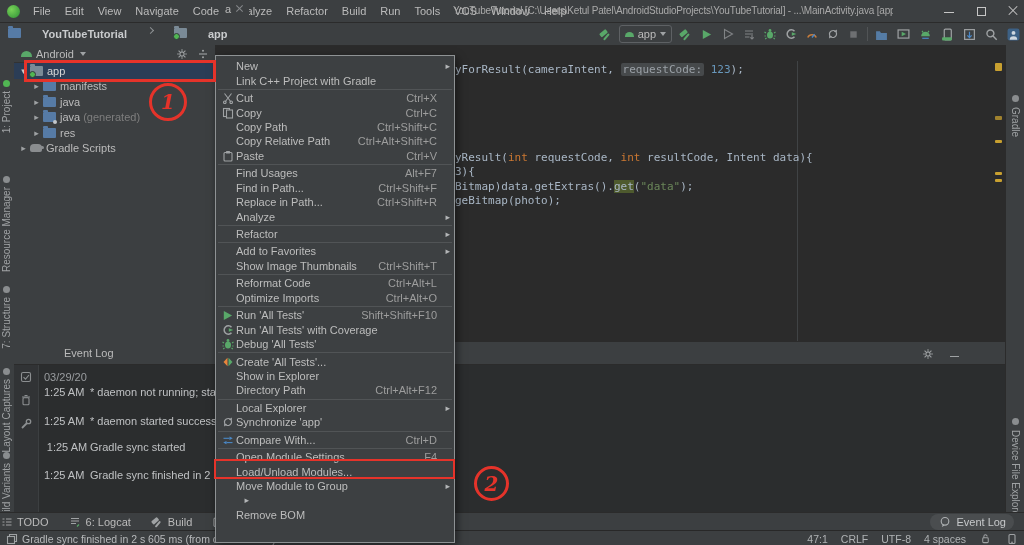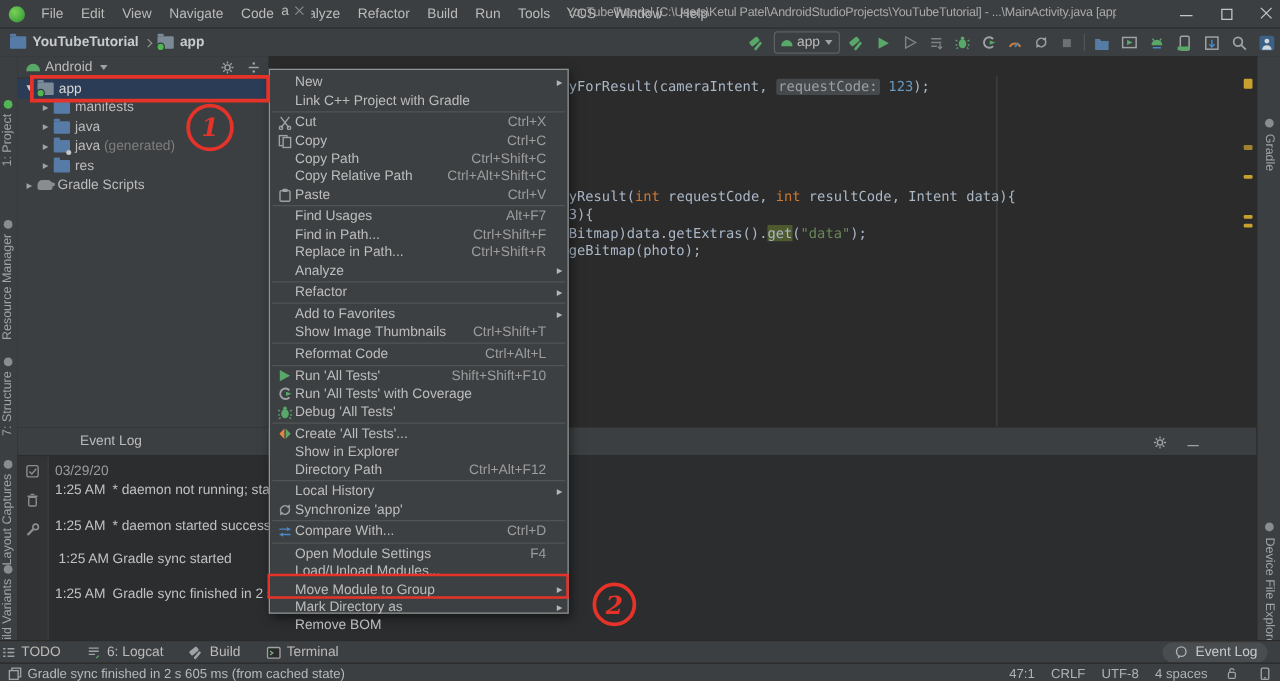--- a/index.html
+++ b/index.html
@@ -19,21 +19,21 @@
              white-space:nowrap;max-width:440px;overflow:hidden;letter-spacing:-0.2px;}
   #win-controls{position:absolute;right:6px;top:0;height:22px;display:flex;align-items:center;gap:22px;}
   .wc{position:relative;width:10px;height:10px;}
   .wc-min::after{content:"";position:absolute;left:0;right:0;top:6px;border-top:1px solid #c6c6c6;}
   .wc-max::after{content:"";position:absolute;left:1px;top:1px;width:7px;height:7px;border:1px solid #c6c6c6;}
   .wc-close::before,.wc-close::after{content:"";position:absolute;left:-1px;top:4px;width:12px;border-top:1px solid #c6c6c6;}
   .wc-close::before{transform:rotate(45deg);} .wc-close::after{transform:rotate(-45deg);}
   
   #toolbar2{left:0;top:23px;width:1024px;height:22px;background:#3c3f41;border-bottom:1px solid #2b2b2b;
             display:flex;align-items:center;}
-  #crumbs{display:flex;align-items:center;gap:5px;padding-left:8px;}
+  #crumbs{display:flex;align-items:flex-start;gap:21px;padding-left:8px;}
   .chev{width:4px;height:4px;border-right:1px solid #8f9294;border-top:1px solid #8f9294;transform:rotate(45deg);}
   #tb-right{position:absolute;right:4px;top:0;height:22px;display:flex;align-items:center;gap:7px;}
   .combo{display:flex;align-items:center;gap:4px;border:1px solid #5e6164;border-radius:3px;height:16px;
          padding:0 5px;color:#bbbbbb;}
   .caret-down{width:0;height:0;border-left:3.5px solid transparent;border-right:3.5px solid transparent;
               border-top:4px solid #9fa2a4;}
   .tbdiv{width:1px;height:14px;background:#515456;}
   .ic{width:13px;height:13px;display:flex;align-items:center;justify-content:center;}
   
   #leftstrip{left:0;top:45px;width:14px;height:467px;background:#3c3f41;border-right:1px solid #2b2b2b;}
@@ -91,21 +91,21 @@
          display:flex;align-items:center;}
   #twb-left{display:flex;align-items:center;gap:20px;padding-left:0;}
   .twb-item{display:flex;align-items:center;gap:4px;color:#bbbbbb;}
   #twb-right{position:absolute;right:10px;top:1px;height:16px;display:flex;align-items:center;gap:5px;
              background:#4a4d4f;border-radius:8px;padding:0 8px;color:#c7c9cb;}
   #statusbar{left:0;top:530px;width:1024px;height:15px;background:#3c3f41;border-top:1px solid #282828;
              display:flex;align-items:center;font-size:10.5px;color:#b7b9bb;}
   #sb-msg{margin-left:4px;white-space:nowrap;}
   #sb-right{position:absolute;right:6px;display:flex;align-items:center;gap:13px;color:#b0b3b5;}
   
-  #ctxmenu{left:215px;top:55px;width:240px;height:436px;background:#3d4042;border:1px solid #8e9294;
+  #ctxmenu{left:215px;top:55px;width:240px;height:488px;background:#3d4042;border:1px solid #8e9294;
            box-shadow:2px 3px 8px rgba(0,0,0,.5);z-index:50;padding-top:3px;box-sizing:border-box;}
   .cm-item{height:14.45px;display:flex;align-items:center;padding:0 4px 0 3px;}
   .cm-ic{width:17px;flex:none;display:flex;justify-content:center;}
   .cm-label{flex:1;color:#bdbdbd;white-space:nowrap;}
   .cm-short{color:#9d9d9d;margin-right:4px;white-space:nowrap;}
   .cm-arrow{width:9px;color:#b3b5b7;font-size:9px;text-align:right;}
   .cm-sep{height:1px;background:#515456;margin:1px 2px;}
   
   .red-box{position:absolute;border:3px solid #e5332a;z-index:60;pointer-events:none;}
   .red-circle{position:absolute;border:3px solid #e5332a;border-radius:50%;z-index:60;display:flex;
@@ -581,20 +581,26 @@
         <span class="cm-short">Ctrl+Shift+T</span>
         <span class="cm-arrow"></span>
       </div>
       <div class="cm-sep"></div>
       <div class="cm-item">
         <span class="cm-ic"></span>
         <span class="cm-label">Reformat Code</span>
         <span class="cm-short">Ctrl+Alt+L</span>
         <span class="cm-arrow"></span>
       </div>
+      <div class="cm-item">
+        <span class="cm-ic"></span>
+        <span class="cm-label">Optimize Imports</span>
+        <span class="cm-short">Ctrl+Alt+O</span>
+        <span class="cm-arrow"></span>
+      </div>
       <div class="cm-sep"></div>
       <div class="cm-item">
         <span class="cm-ic">
           <svg width="11" height="11" viewBox="0 0 12 12" fill="none" stroke-width="1.1">
             <polygon points="2,1 11,6 2,11" fill="#59a869"></polygon>
           </svg>
         </span>
         <span class="cm-label">Run 'All Tests'</span>
         <span class="cm-short">Shift+Shift+F10</span>
         <span class="cm-arrow"></span>
@@ -642,21 +648,21 @@
       </div>
       <div class="cm-item">
         <span class="cm-ic"></span>
         <span class="cm-label">Directory Path</span>
         <span class="cm-short">Ctrl+Alt+F12</span>
         <span class="cm-arrow"></span>
       </div>
       <div class="cm-sep"></div>
       <div class="cm-item">
         <span class="cm-ic"></span>
-        <span class="cm-label">Local History</span>
+        <span class="cm-label">Local Explorer</span>
         <span class="cm-short"></span>
         <span class="cm-arrow">▸</span>
       </div>
       <div class="cm-item">
         <span class="cm-ic">
           <svg width="12" height="12" viewBox="0 0 12 12" fill="none" stroke-width="1.1">
             <path d="M2.6 7.3 A3.7 3.7 0 0 1 8.8 3.7" stroke="#9fa2a4"></path>
             <polygon points="9.9,1.6 9.9,5.2 6.9,3.4" fill="#9fa2a4"></polygon>
             <path d="M9.4 4.7 A3.7 3.7 0 0 1 3.2 8.3" stroke="#9fa2a4"></path>
             <polygon points="2.1,10.4 2.1,6.8 5.1,8.6" fill="#9fa2a4"></polygon>
@@ -694,21 +700,20 @@
         <span class="cm-arrow"></span>
       </div>
       <div class="cm-item">
         <span class="cm-ic"></span>
         <span class="cm-label">Move Module to Group</span>
         <span class="cm-short"></span>
         <span class="cm-arrow">▸</span>
       </div>
       <div class="cm-item">
         <span class="cm-ic"></span>
-        <span class="cm-label">Mark Directory as</span>
         <span class="cm-short"></span>
         <span class="cm-arrow">▸</span>
       </div>
       <div class="cm-item">
         <span class="cm-ic"></span>
         <span class="cm-label">Remove BOM</span>
         <span class="cm-short"></span>
         <span class="cm-arrow"></span>
       </div>
     </div>

